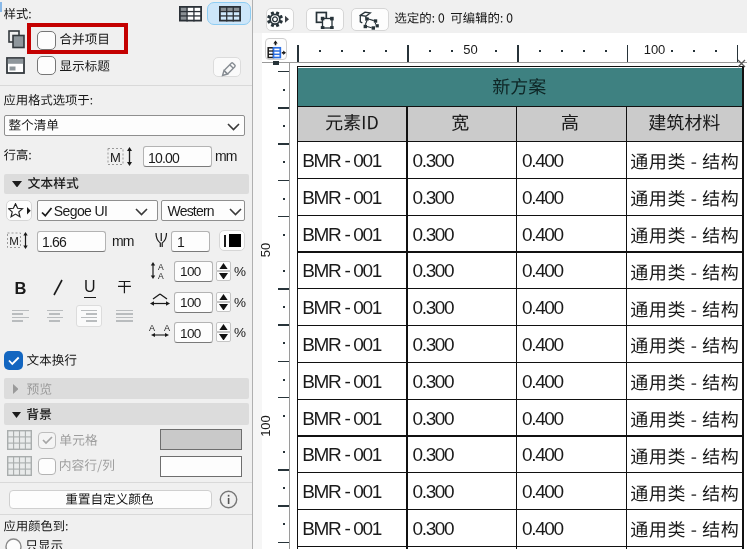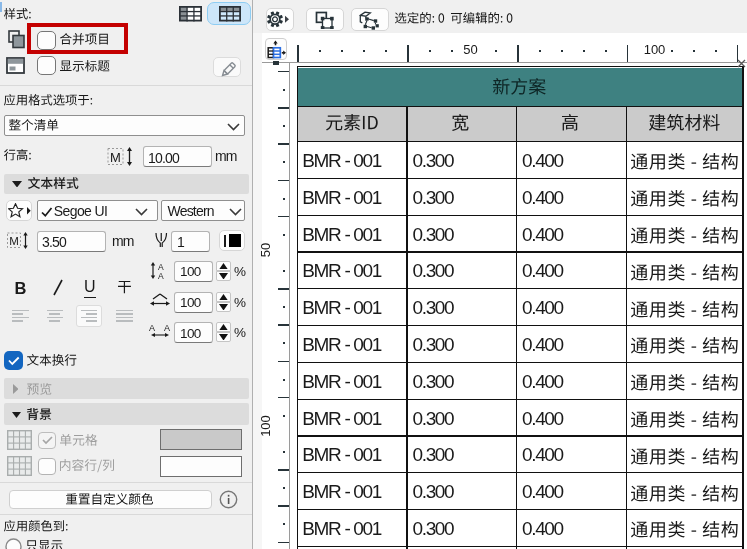--- a/index.html
+++ b/index.html
@@ -132,21 +132,21 @@
       <polyline points="1,1 6.5,6.5 12,1" fill="none" stroke="#3a3a3a" stroke-width="1.6"></polyline>
     </svg>
     <svg style="position:absolute;left:6.5px;top:232px" width="23" height="17">
       <rect x="0.5" y="1" width="13" height="14.5" fill="none" stroke="#999" stroke-width="1" stroke-dasharray="2,2"></rect>
       <text x="2.2" y="12.7" font-family="Liberation Sans" font-size="11.5" fill="#1a1a1a">M</text>
       <line x1="18.5" y1="1.5" x2="18.5" y2="15.5" stroke="#1a1a1a" stroke-width="1.2"></line>
       <polygon points="18.5,0 16.3,3.5 20.7,3.5" fill="#1a1a1a"></polygon>
       <polygon points="18.5,17 16.3,13.5 20.7,13.5" fill="#1a1a1a"></polygon>
     </svg>
     <div style="position:absolute;left:37px;top:230.5px;width:69px;height:21px;background:#fdfdfd;border:1px solid #b3b3b3;border-bottom:1.5px solid #7a7a7a;border-radius:3px"></div>
-    <div style="position:absolute;font-size:14px;color:#1a1a1a;font-weight:400;line-height:1;white-space:pre;letter-spacing:-0.8px;left:42px;top:235px">3.50</div>
+    <div style="position:absolute;font-size:14px;color:#1a1a1a;font-weight:400;line-height:1;white-space:pre;letter-spacing:-0.8px;left:42px;top:235px">1.66</div>
     <div style="position:absolute;font-size:14px;color:#1a1a1a;font-weight:400;line-height:1;white-space:pre;letter-spacing:-0.9px;left:112px;top:233.5px">mm</div>
     <svg style="position:absolute;left:154.5px;top:231.5px" width="13" height="17">
       <path d="M1 1 C1 8 4 10 5.3 11 L5.3 15 M11.5 1 C11.5 8 8.5 10 7.2 11 L7.2 15 M6.25 1 L6.25 9" fill="none" stroke="#1a1a1a" stroke-width="1.2"></path>
     </svg>
     <div style="position:absolute;left:170.5px;top:230.5px;width:39px;height:21px;background:#fdfdfd;border:1px solid #b3b3b3;border-bottom:1.5px solid #7a7a7a;border-radius:3px"></div>
     <div style="position:absolute;font-size:14px;color:#1a1a1a;font-weight:400;line-height:1;white-space:pre;letter-spacing:-0.8px;left:177px;top:235px">1</div>
     <div style="position:absolute;left:218.5px;top:230px;width:26px;height:21px;background:#fdfdfd;border:1.2px solid #d6d6d6;border-radius:5px"></div>
     <div style="position:absolute;left:224px;top:234.5px;width:2px;height:12px;background:#1a1a1a"></div>
     <div style="position:absolute;left:229px;top:234px;width:11.5px;height:12.5px;background:#000"></div>
     <div style="position:absolute;font-size:16.5px;color:#1a1a1a;font-weight:700;line-height:1;white-space:pre;left:14.5px;top:279.5px">B</div>

